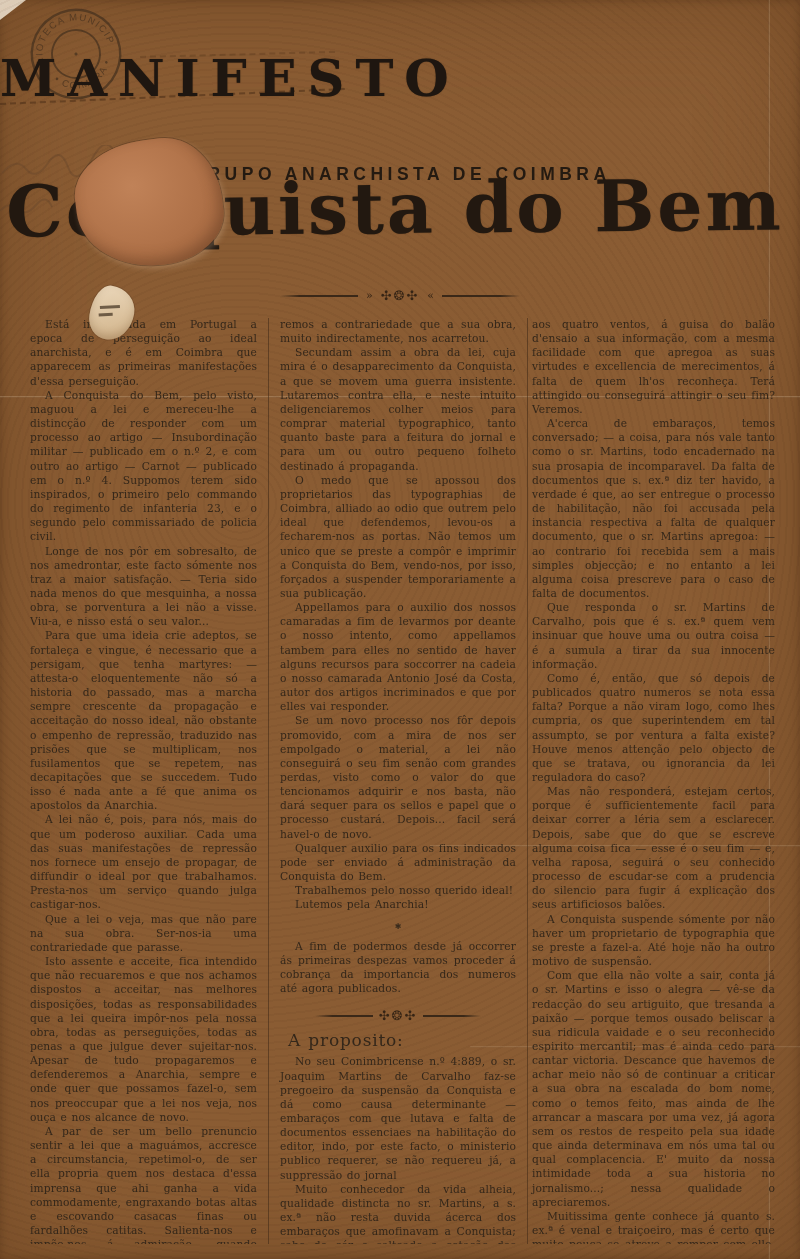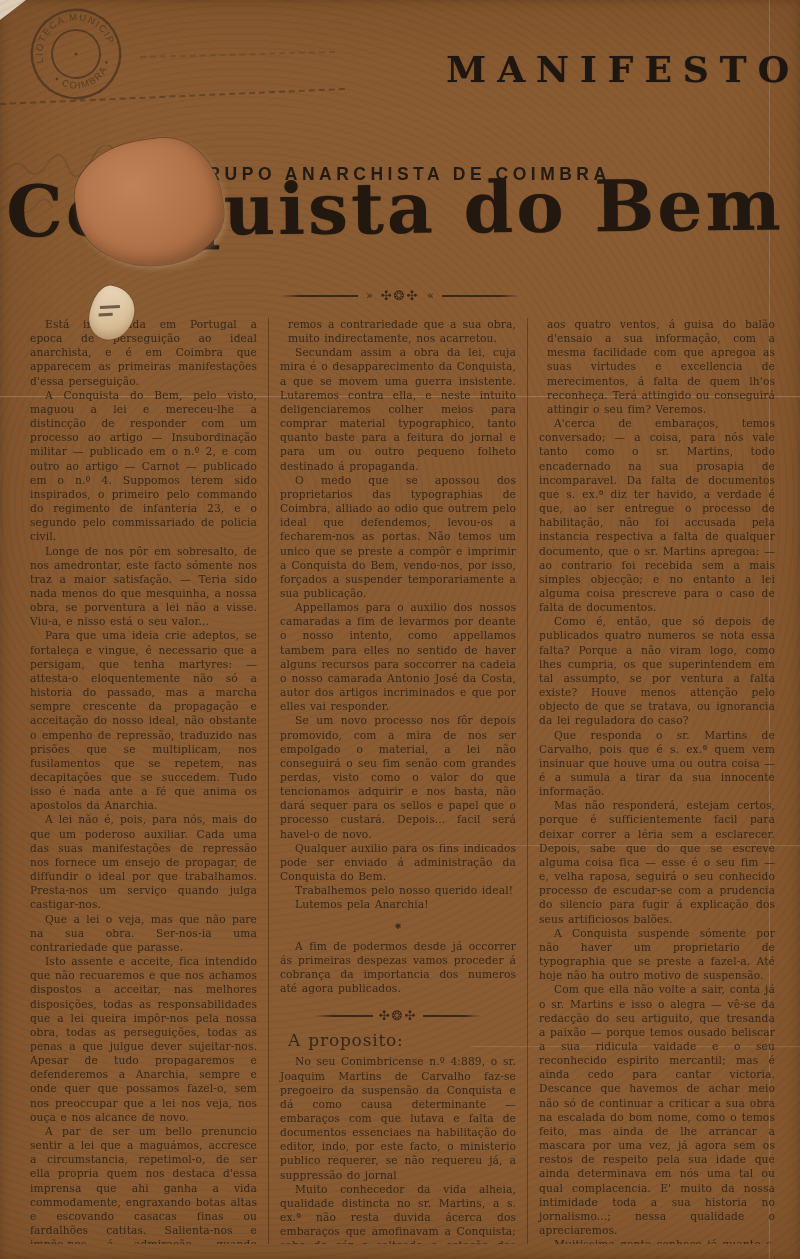--- a/index.html
+++ b/index.html
@@ -30,22 +30,22 @@
   .corner-tear{position:absolute; left:0; top:0; width:0; height:0; border-top:20px solid rgba(240,228,210,.85); border-right:26px solid transparent;}
   .stitch{position:absolute; border-top:2px dashed rgba(70,42,20,.5); transform-origin:left top;}
   .scrawl{position:absolute; opacity:.55;}
 
   
   #stamp{position:absolute; left:28px; top:6px; width:96px; height:96px; transform:rotate(-20deg); opacity:.8;}
   #stamp text{font-family:"Liberation Sans", sans-serif; font-size:10px; letter-spacing:1.5px; fill:#4c3520;}
 
   
   .masthead{
-    position:absolute; left:0; right:0; top:48px; text-align:right; z-index:2;
-    font-family:"DejaVu Serif", serif; font-weight:bold; font-size:36px; letter-spacing:11px;
+    position:absolute; left:0; right:0; top:48px; text-align:left; z-index:2;
+    font-family:"DejaVu Serif", serif; font-weight:bold; font-size:51px; letter-spacing:11px;
     color:#1e1610; text-shadow:0 0 1px rgba(30,20,10,.6);
   }
   .org-line{
     position:absolute; left:0; right:0; top:129px; text-align:center; z-index:2;
     font-family:"Liberation Sans", sans-serif; font-weight:bold; font-size:17.5px;
     letter-spacing:4.5px; color:#241a11;margin-top:35px;
   }
   .main-title{
     position:absolute; left:0; right:10px; top:166px; text-align:center; z-index:2;
     font-family:"DejaVu Serif", serif; font-weight:bold; font-size:71px; letter-spacing:3px;
@@ -74,23 +74,23 @@
   .divider .dline{width:78px; height:2px; background:linear-gradient(90deg, transparent, #3a2818 25%, #3a2818);}
   .divider .dline:last-child{background:linear-gradient(270deg, transparent, #3a2818 25%, #3a2818);}
   .divider .dglyph, .mini-divider .dglyph{font-size:13px; color:#35241５; color:#352415; letter-spacing:2px;}
   .divider .darrow{font-size:11px; color:#352415;}
 
   
   #textgrid{position:absolute; left:30px; top:318px; width:745px; height:926px; display:flex; overflow:hidden; z-index:1;}
   .col{box-sizing:border-box; overflow:hidden;}
   .col-1{width:238px; padding-right:11px;}
   .col-2{width:259px; padding:0 11px; border-left:1px solid rgba(62,40,22,.55);}
-  .col-3{width:248px; padding-left:11px; border-left:1px solid rgba(62,40,22,.55);}
+  .col-3{width:248px; padding-left:4px; border-left:1px solid rgba(62,40,22,.55);}
   .col p{margin:0; font-size:10.7px; line-height:14.15px; text-align:justify; text-indent:15px; letter-spacing:.1px; word-spacing:1px; color:#34271a;}
-  .col p.continuation{text-indent:0;margin-left:8px;}
+  .col p.continuation{text-indent:0;}
   .col p.heading{text-indent:8px; letter-spacing:.8px; margin:6px 0 8px; font-size:17px;}
   .star-sep{text-align:center; font-size:8px; color:#3a2b1c; margin:9px 0;}
   .mini-divider{display:flex; align-items:center; justify-content:center; gap:6px; margin:12px 6px 10px;}
   .mini-divider .dline{width:58px; height:2px; background:linear-gradient(90deg, transparent, #3a2818 30%, #3a2818);}
   .mini-divider .dline:last-child{background:linear-gradient(270deg, transparent, #3a2818 30%, #3a2818);}
 </style>
 </head>
 <body>
 
 <div id="page" style="--paper: #cf9a67; --ink: #33261a;">
@@ -164,22 +164,22 @@
           <span class="dglyph">✣❂✣</span>
           <span class="dline"></span>
         </div>
         <p class="heading">A proposito:</p>
         <p class="paragraph">No seu Conimbricense n.º 4:889, o sr. Joaquim Martins de Carvalho faz-se pregoeiro da suspensão da Conquista e dá como causa determinante — embaraços com que lutava e falta de documentos essenciaes na habilitação do editor, indo, por este facto, o ministerio publico requerer, se não requereu já, a suppressão do jornal</p>
         <p class="paragraph">Muito conhecedor da vida alheia, qualidade distincta no sr. Martins, a s. ex.ª não resta duvida ácerca dos embaraços que amofinavam a Conquista; sabe de cór e salteado a cotação dos fundos de que ella dispunha, não obstante nunca lhe ter sido rogado que a incluisse na lista dos seus pobres, para quem o sr. Martins é todo caridade por conta alheia.</p>
       </div>
     <div class="col col-3">
         <p class="continuation">aos quatro ventos, á guisa do balão d'ensaio a sua informação, com a mesma facilidade com que apregoa as suas virtudes e excellencia de merecimentos, á falta de quem lh'os reconheça. Terá attingido ou conseguirá attingir o seu fim? Veremos.</p>
         <p class="paragraph">A'cerca de embaraços, temos conversado; — a coisa, para nós vale tanto como o sr. Martins, todo encadernado na sua prosapia de incomparavel. Da falta de documentos que s. ex.ª diz ter havido, a verdade é que, ao ser entregue o processo de habilitação, não foi accusada pela instancia respectiva a falta de qualquer documento, que o sr. Martins apregoa: — ao contrario foi recebida sem a mais simples objecção; e no entanto a lei alguma coisa prescreve para o caso de falta de documentos.</p>
+        <p class="paragraph">Que responda o sr. Martins de Carvalho, pois que é s. ex.ª quem vem insinuar que houve uma ou outra coisa — é a sumula a tirar da sua innocente informação.</p>
         <p class="paragraph">Como é, então, que só depois de publicados quatro numeros se nota essa falta? Porque a não viram logo, como lhes cumpria, os que superintendem em tal assumpto, se por ventura a falta existe? Houve menos attenção pelo objecto de que se tratava, ou ignorancia da lei reguladora do caso?</p>
-        <p class="paragraph">Que responda o sr. Martins de Carvalho, pois que é s. ex.ª quem vem insinuar que houve uma ou outra coisa — é a sumula a tirar da sua innocente informação.</p>
         <p class="paragraph">Mas não responderá, estejam certos, porque é sufficientemente facil para deixar correr a léria sem a esclarecer. Depois, sabe que do que se escreve alguma coisa fica — esse é o seu fim — e, velha raposa, seguirá o seu conhecido processo de escudar-se com a prudencia do silencio para fugir á explicação dos seus artificiosos balões.</p>
         <p class="paragraph">A Conquista suspende sómente por não haver um proprietario de typographia que se preste a fazel-a. Até hoje não ha outro motivo de suspensão.</p>
         <p class="paragraph">Com que ella não volte a sair, conta já o sr. Martins e isso o alegra — vê-se da redacção do seu artiguito, que tresanda a paixão — porque temos ousado beliscar a sua ridicula vaidade e o seu reconhecido espirito mercantil; mas é ainda cedo para cantar victoria. Descance que havemos de achar meio não só de continuar a criticar a sua obra na escalada do bom nome, como o temos feito, mas ainda de lhe arrancar a mascara por uma vez, já agora sem os restos de respeito pela sua idade que ainda determinava em nós uma tal ou qual complacencia. E' muito da nossa intimidade toda a sua historia no jornalismo...; nessa qualidade o apreciaremos.</p>
         <p class="paragraph">Muitissima gente conhece já quanto s. ex.ª é venal e traiçoeiro, mas é certo que muito pouca se atreve a romper com elle. Os seus serviços á liberal e á liberdade... Os seus annos...</p>
       </div>
   </div>
 
 </div>
 
 </body></html>

